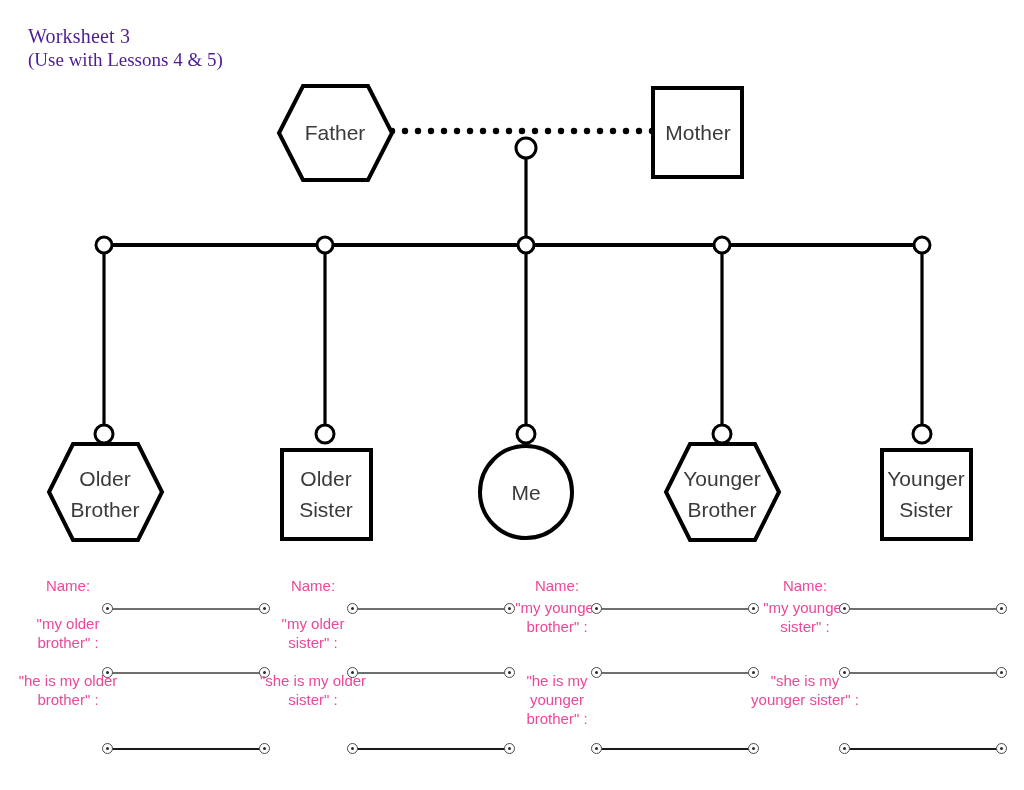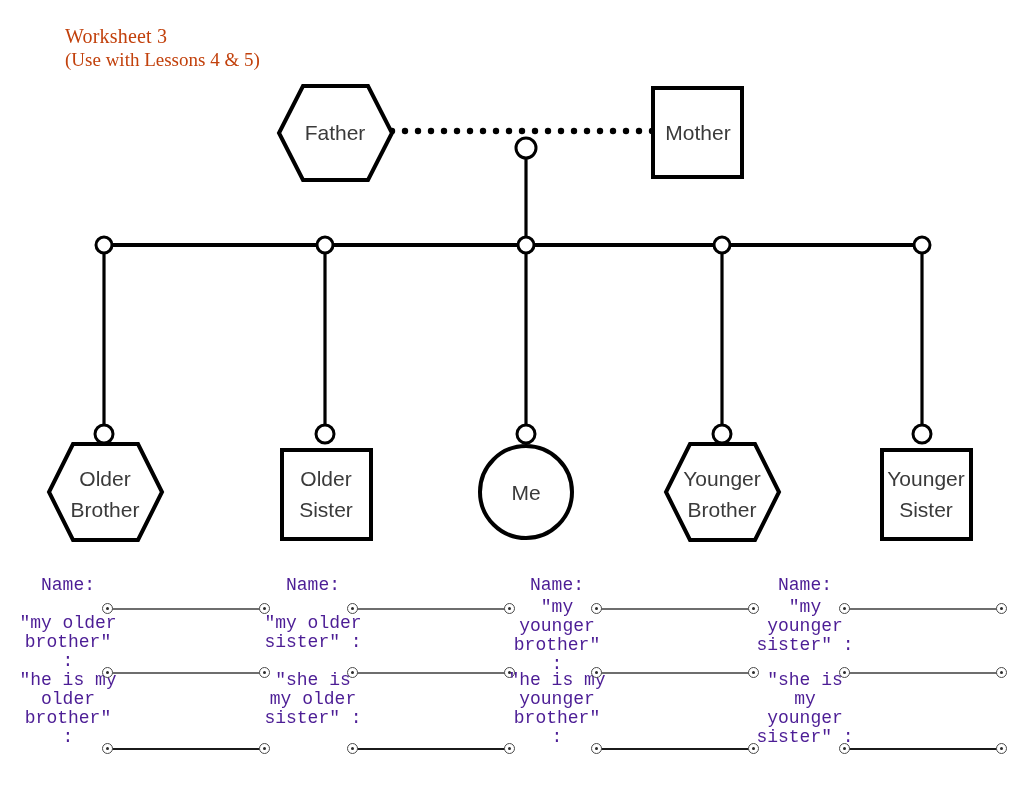--- a/index.html
+++ b/index.html
@@ -15,22 +15,21 @@
     font-family: "Liberation Sans", sans-serif;
     color: #222222;
   }
 
   
   #title-block {
     position: absolute;
     left: 28px;
     top: 24px;
     font-family: "Liberation Serif", serif;
-    color: #c2410c;
-    margin-left: 37px;
+    color: #4c1d95;
   }
   #worksheet-title {
     font-size: 20px;
     line-height: 24px;
     letter-spacing: 0.2px;
   }
   #worksheet-subtitle {
     font-size: 19px;
     line-height: 22px;
     margin-top: 1px;
@@ -83,24 +82,24 @@
     height: 214px;
   }
   .form-column {
     position: absolute;
     top: 0;
     width: 250px;
     height: 200px;
   }
   .form-label {
     position: absolute;
-    font-family: Liberation Mono, monospace;
-    font-size: 18px;
+    font-family: Liberation Sans, sans-serif;
+    font-size: 15px;
     line-height: 19px;
-    color: #4c1d95;
+    color: #ec4899;
     text-align: center;
     width: 108px;
     left: 0;
   }
   .lbl-name  { top: 0px; }
   .lbl-kin   { top: 38px; }
   .lbl-claim { top: 95px; }
 
   .form-line {
     position: absolute;

